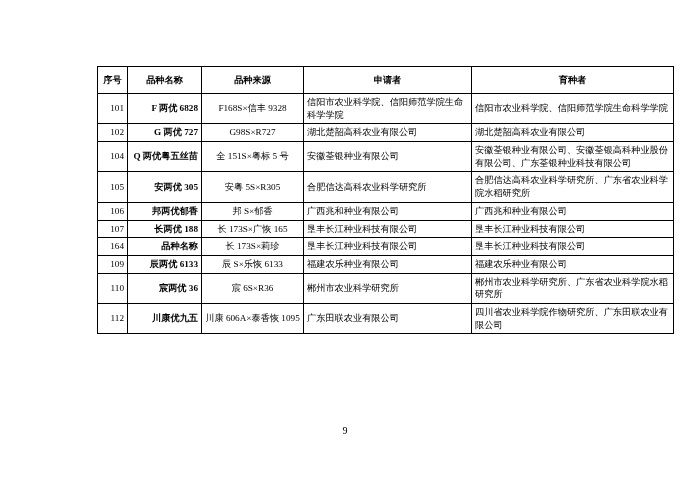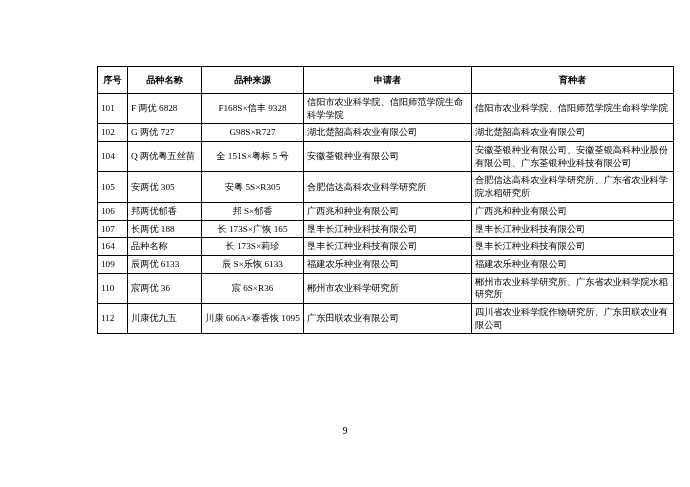--- a/index.html
+++ b/index.html
@@ -44,22 +44,22 @@
     text-align: center;
     font-weight: bold;
     height: 22px;
   }
   .col-no    { width: 30px; }
   .col-name  { width: 74px; }
   .col-src   { width: 102px; }
   .col-app   { width: 168px; }
   .col-breed { width: 202px; }
 
-  td.c-no   { text-align: left; }
-  td.c-name { text-align: left; }
+  td.c-no   { text-align: right; }
+  td.c-name { text-align: right; font-weight: bold; }
   td.c-src  { text-align: center; }
   td.c-app  { text-align: left; }
   td.c-breed{ text-align: left; }
 
   .page-number {
     position: absolute;
     top: 425px;
     left: 0;
     width: 690px;
     text-align: center;

